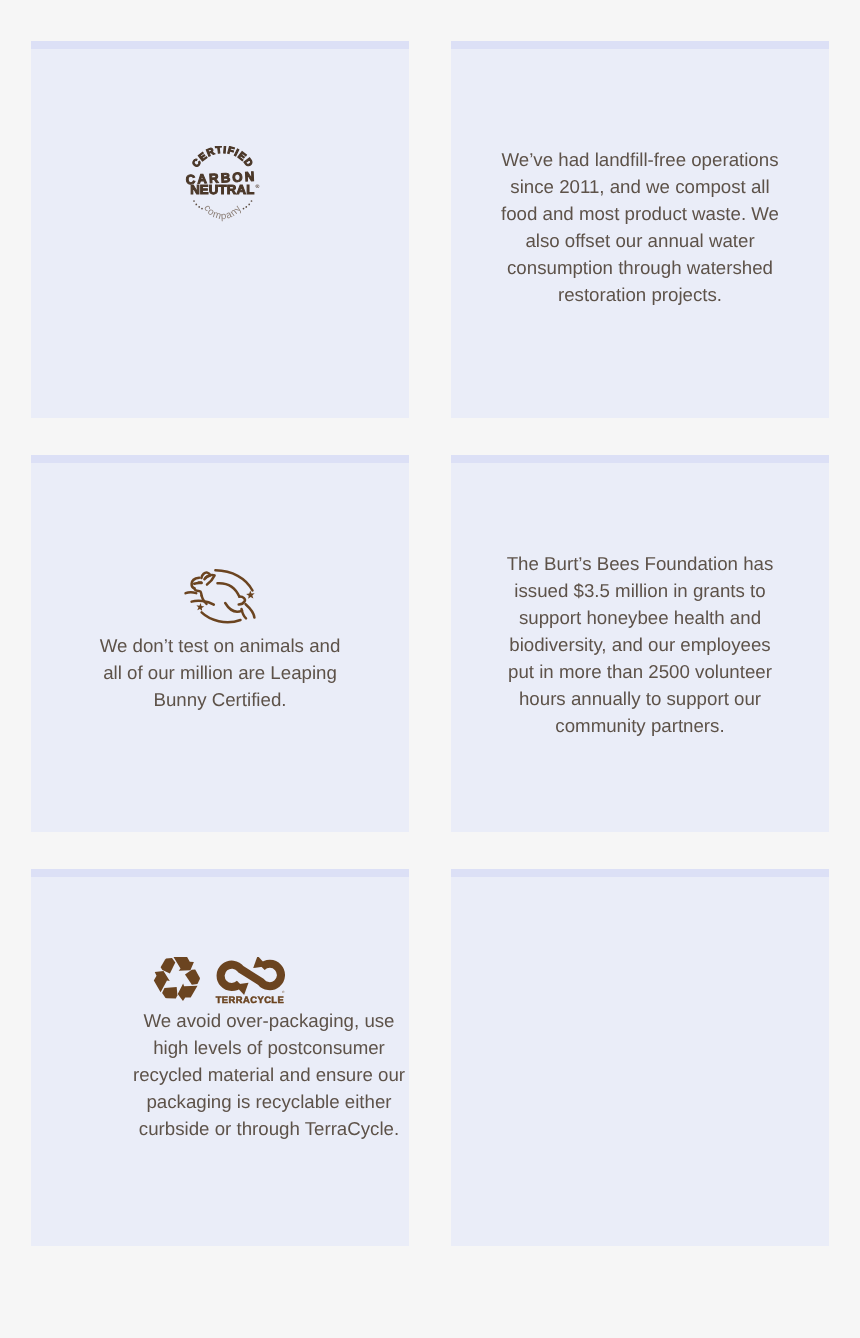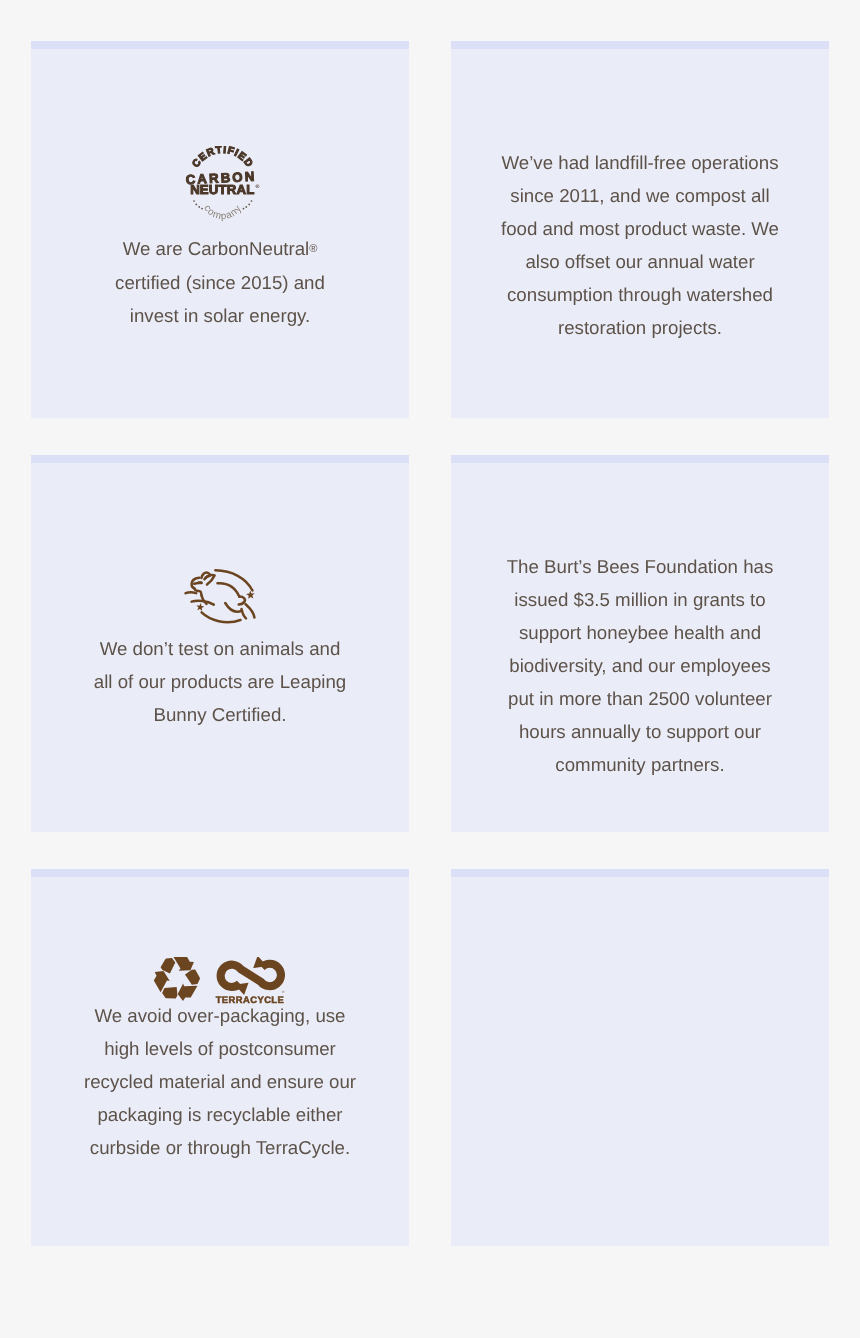--- a/index.html
+++ b/index.html
@@ -51,38 +51,38 @@
     position: absolute;
     display: block;
   }
   
   #icon-1 { left: 154px; top: 105px; }
   #icon-3 { left: 153px; top: 114px; }
   #icon-5 { left: 122px; top: 88px; }
   .card-text {
     color: #5d5249;
     font-size: 18.7px;
-    line-height: 33px;
+    line-height: 27px;
     text-align: center;
     font-weight: 400;
   }
   .t1 { width: 232px; }
   .t2 { width: 296px; }
   .t3 { width: 258px; }
   .t4 { width: 290px; }
   .t5 { width: 280px; }
   .t6 { width: 300px; }
   .sup { font-size: 11px; vertical-align: 3.5px; }
 
   
   #body-1 { top: 191px; }
   #body-2 { top: 105px; }
   #body-3 { top: 177px; }
   #body-4 { top: 87px; margin-top: 8px; }
-  #body-5 { top: 130px; }
+  #body-5 { top: 138px; align-items: flex-end; }
   #body-6 { top: 100px; }
 
 
   
   .rc-g path { fill: #6b4420; stroke: none; }
   .tc-inf { fill: none; stroke: #6b4420; stroke-width: 8.1; stroke-linecap: butt; }
   .tc-ah { fill: #6b4420; stroke: none; }
   .tc-word { font-family: "Liberation Sans", sans-serif; font-weight: 700; font-size: 9.4px; fill: #6b4420; stroke: #6b4420; stroke-width: 0.5; paint-order: stroke; letter-spacing: 0.45px; }
   .tc-reg { font-family: "Liberation Sans", sans-serif; font-size: 3.2px; fill: #6b4420; }
 
@@ -125,25 +125,20 @@
             <circle cx="11.3" cy="58.4" r="0.85"></circle>
             <circle cx="14.2" cy="60.9" r="0.85"></circle>
             <circle cx="17.0" cy="62.6" r="0.85"></circle>
           <circle cx="66.5" cy="55.0" r="0.85"></circle>
             <circle cx="64.2" cy="58.4" r="0.85"></circle>
             <circle cx="61.3" cy="60.9" r="0.85"></circle>
             <circle cx="58.5" cy="62.6" r="0.85"></circle>
         </g>
       </svg>
     </div>
-    <div class="card-body" id="body-1">
-      <div class="card-text t1">
-        <span>We are CarbonNeutral</span><span class="sup">®</span><span> certified (since 2015) and invest in solar energy.</span>
-      </div>
-    </div>
   </div>
 
   <div class="card">
     <div class="card-topbar"></div>
     <div class="card-body" id="body-2">
       <div class="card-text t2">We’ve had landfill-free operations since 2011, and we compost all food and most product waste. We also offset our annual water consumption through watershed restoration projects.</div>
     </div>
   </div>
 
   <div class="card">
@@ -164,21 +159,21 @@
           <path d="M 14.6,13.4 L 17.3,13.4" stroke-width="2.2"></path>
           <path d="M 10.3,19.3 C 10.6,20.6 11.3,21.2 12.3,21.6 C 14.2,21.8 16.0,21.9 16.5,22.5 C 17.2,23.8 17.5,25.4 17.6,26.7"></path>
           <path d="M 17.6,26.7 C 18.0,28.0 18.3,28.9 18.7,29.8 C 19.7,32.0 21.0,33.6 22.5,34.9"></path>
           <path d="M 17.4,9.0 C 18.0,5.4 20.8,3.0 23.3,3.6 C 24.8,4.0 25.8,5.2 26.6,6.2 C 24.0,7.0 21.6,8.6 20.4,10.3" stroke-width="2.3"></path>
           <path d="M 21.5,8.6 C 24.2,6.2 28.2,5.2 30.6,6.4 C 29.0,9.8 26.0,13.4 23.0,15.6" stroke-width="2.3"></path>
           <path d="M 1.6,24.2 C 4.6,23.1 8.6,23.1 12.2,24.1" stroke-width="2.3"></path>
           <path d="M 7.6,32.6 C 13.5,30.8 23,31.5 29.8,35.6" stroke-width="2.5"></path>
         </svg>
     </div>
     <div class="card-body" id="body-3">
-      <div class="card-text t3">We don’t test on animals and all of our products are Leaping Bunny Certified.</div>
+      <div class="card-text t3">We don’t test on animals and all of our million are Leaping Bunny Certified.</div>
     </div>
   </div>
 
   <div class="card">
     <div class="card-topbar"></div>
     <div class="card-body" id="body-4">
       <div class="card-text t4">The Burt’s Bees Foundation has issued $3.5 million in grants to support honeybee health and biodiversity, and our employees put in more than 2500 volunteer hours annually to support our community partners.</div>
     </div>
   </div>
 

